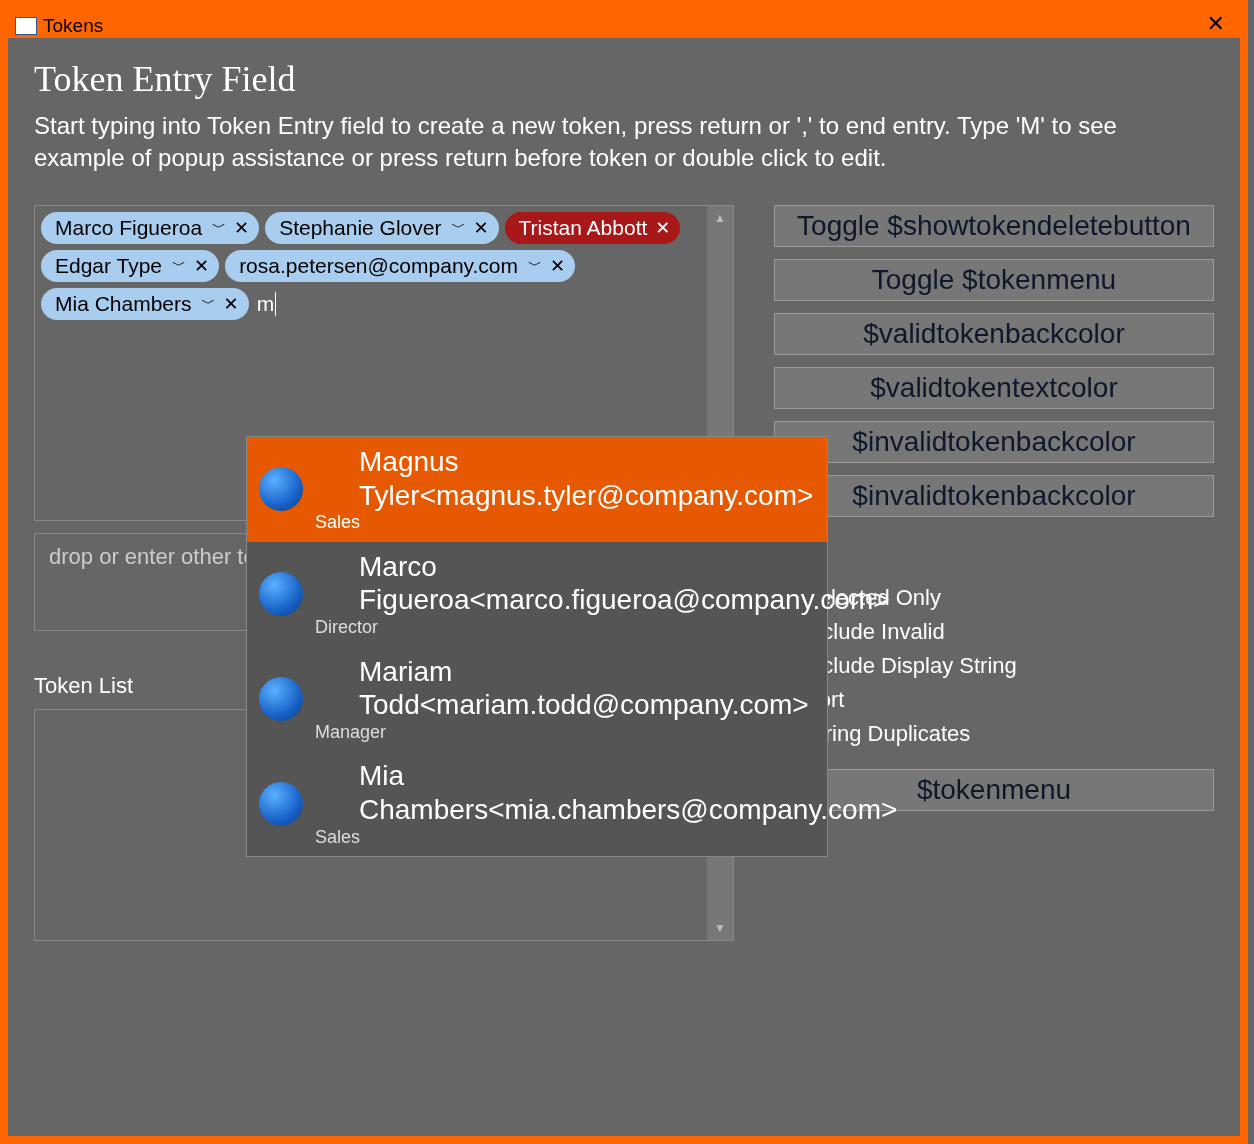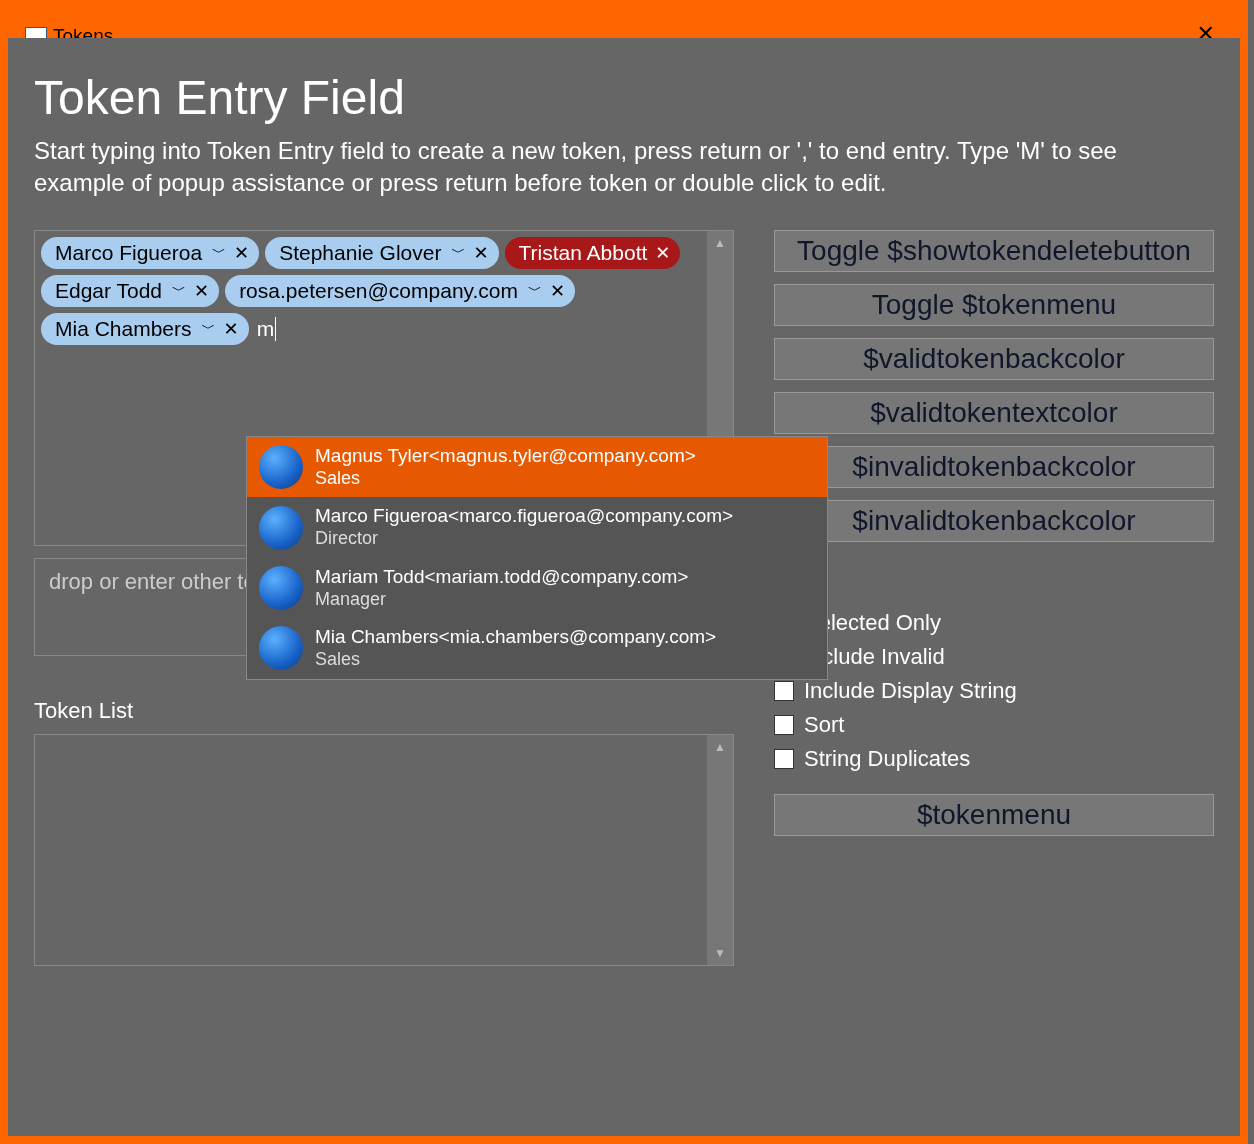--- a/index.html
+++ b/index.html
@@ -8,21 +8,21 @@
     font-family: "Segoe UI", Arial, sans-serif;
     background: #666;
     width: 1254px;
     height: 1144px;
     overflow: hidden;
   }
   .window {
     width: 1248px;
     height: 1144px;
     background: #ff6600;
-    padding: 17px;
+    padding: 7px;
     position: relative;
   }
   .titlebar {
     height: 38px;
     background: #ff6600;
     display: flex;
     align-items: center;
     padding: 0 8px 0 8px;
     position: relative;
   }
@@ -47,24 +47,25 @@
     cursor: pointer;
     font-weight: 300;
   }
   .content {
     position: absolute;
     left: 8px; right: 8px; top: 38px; bottom: 8px;
     background: #666666;
     padding: 20px 26px 20px 26px;
   }
   h1 {
-    margin: 12px 0 10px 0;
-    font-size: 48px;
+    margin: 0 0 10px 0;
+    font-size: 36px;
     font-weight: 400;
     color: #fff;
+    font-family: Liberation Serif, serif;
   }
   .desc {
     color: #fff;
     font-size: 24px;
     line-height: 1.35;
     margin: 0 0 30px 0;
     font-weight: 400;
   }
   .main-row {
     display: flex;
@@ -250,22 +251,23 @@
     border-radius: 50%;
     background: radial-gradient(circle at 35% 30%, #5ab1ff 0%, #1862c9 60%, #0a3a7a 100%);
     flex-shrink: 0;
   }
   .popup-item .texts {
     display: flex;
     flex-direction: column;
   }
   .popup-item .name {
     color: #fff;
-    font-size: 19px;
+    font-size: 28px;
     line-height: 1.2;
+    margin-left: 44px;
   }
   .popup-item .role {
     color: #ddd;
     font-size: 18px;
     line-height: 1.2;
   }
   .popup-item.selected .role { color: #fff; }
 </style>
 </head>
 <body>
@@ -293,21 +295,21 @@
               <span class="token valid">
                 <span>Stephanie Glover</span>
                 <span class="caret">﹀</span>
                 <span class="x">✕</span>
               </span>
               <span class="token invalid">
                 <span>Tristan Abbott</span>
                 <span class="x">✕</span>
               </span>
               <span class="token valid">
-                <span>Edgar Todd</span>
+                <span>Edgar Type</span>
                 <span class="caret">﹀</span>
                 <span class="x">✕</span>
               </span>
               <span class="token valid">
                 <span>rosa.petersen@company.com</span>
                 <span class="caret">﹀</span>
                 <span class="x">✕</span>
               </span>
               <span class="token valid">
                 <span>Mia Chambers</span>

